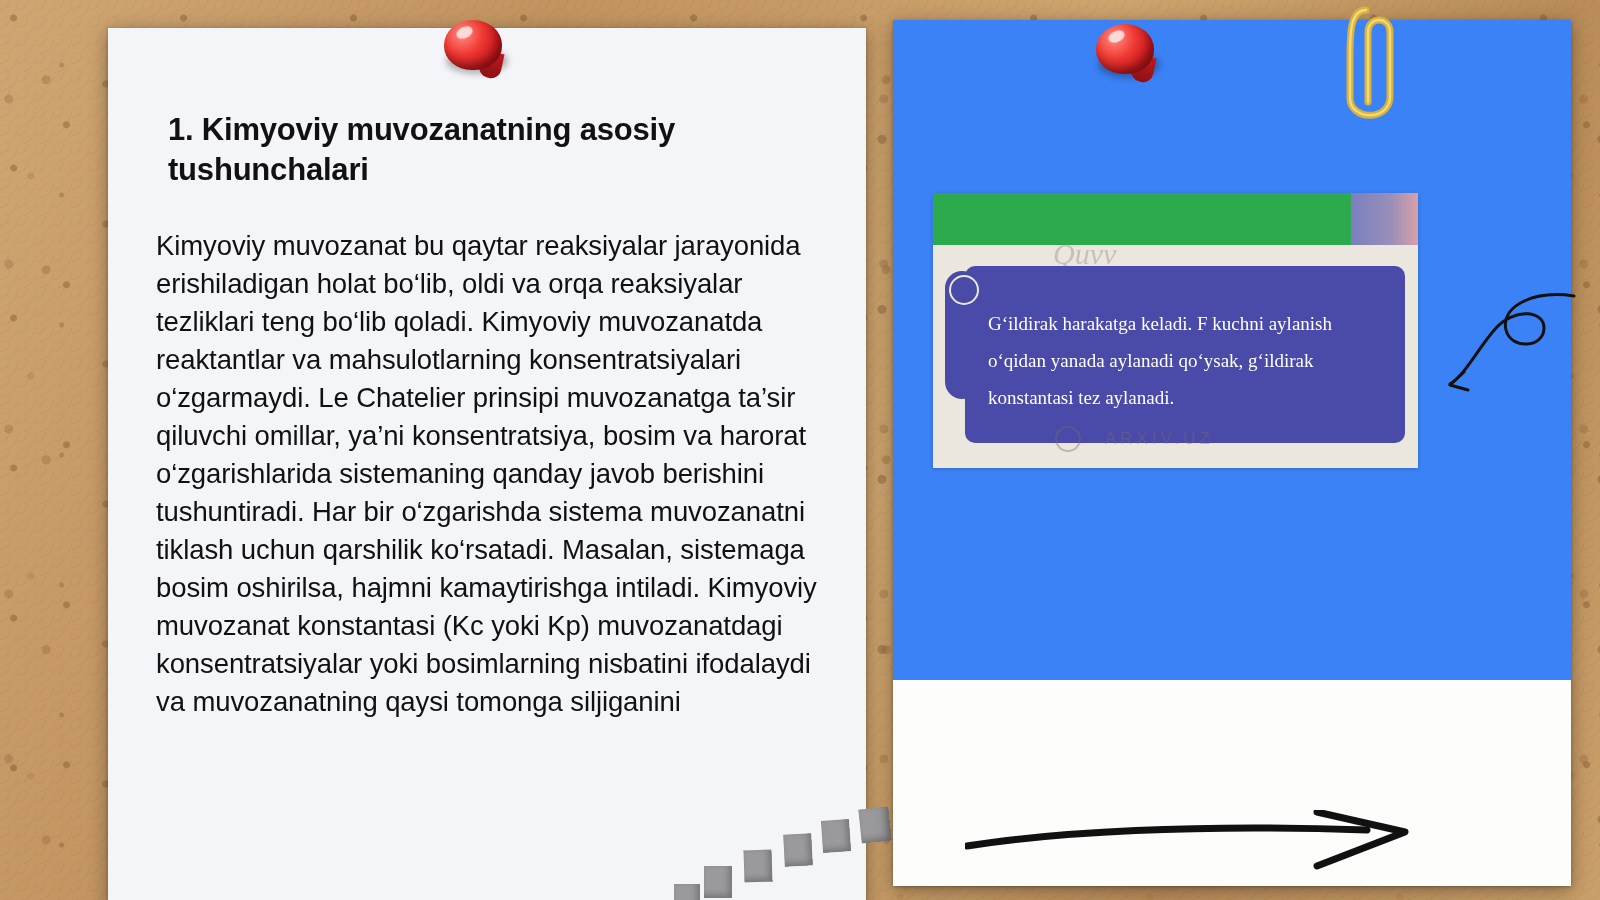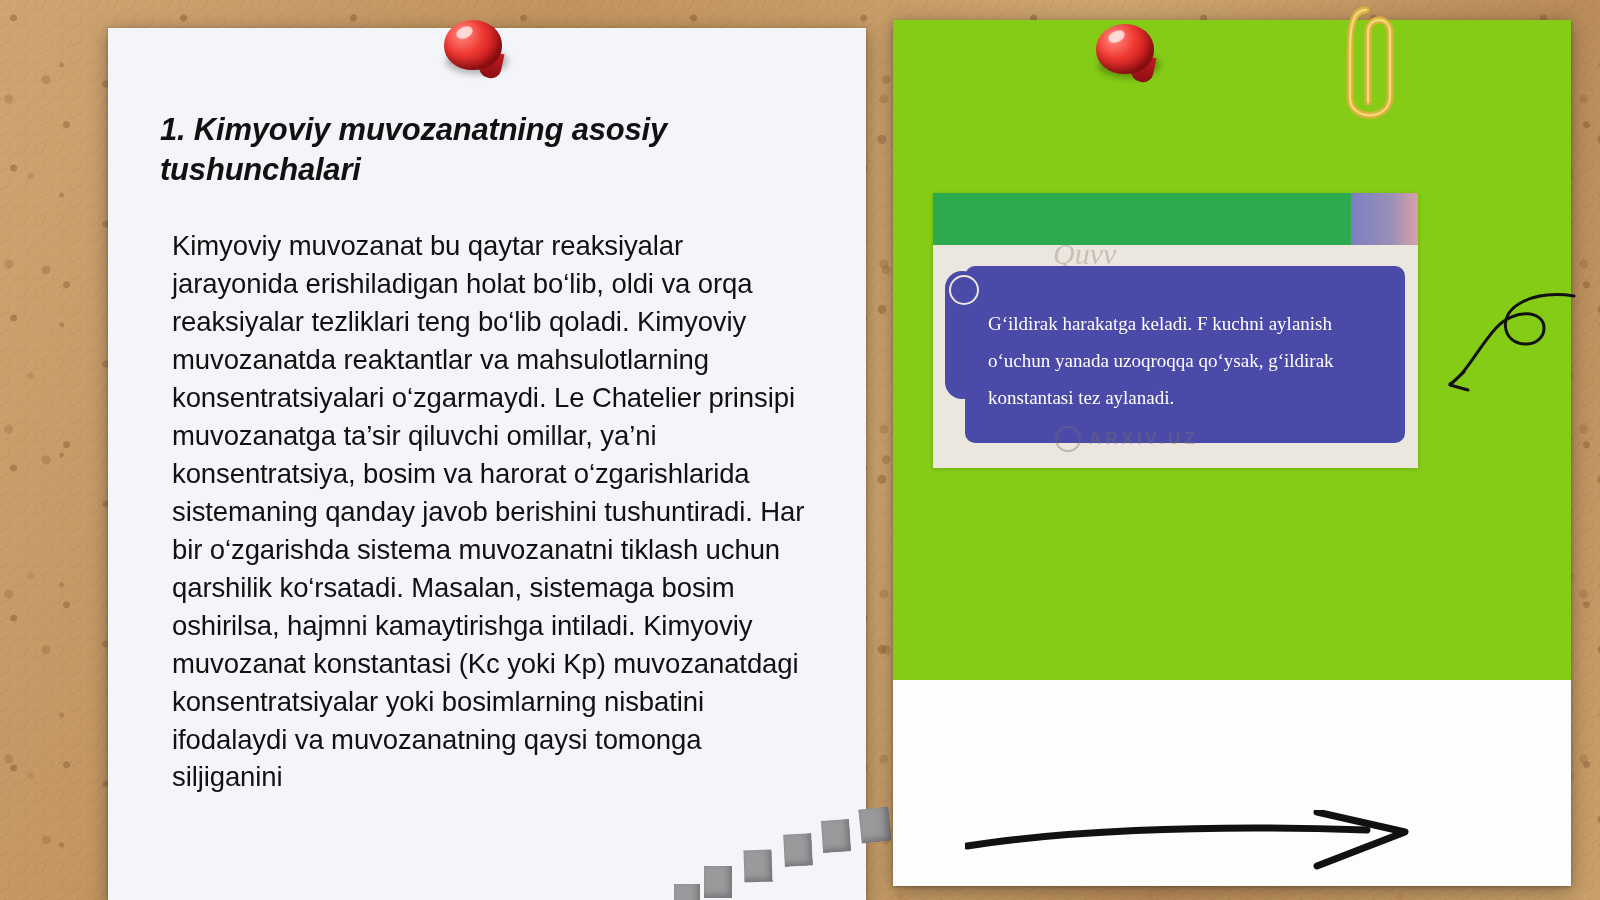--- a/index.html
+++ b/index.html
@@ -60,21 +60,21 @@
     top: 28px;
     width: 758px;
     height: 880px;
     background: #f4f5f9;
   }
   .sheet-right {
     left: 893px;
     top: 20px;
     width: 678px;
     height: 866px;
-    background: #84cc16;
+    background: #3b82f6;
   }
   .sheet-right .white-band {
     position: absolute;
     left: 0;
     right: 0;
     top: 660px;
     bottom: 0;
     background: #fdfdfb;
   }
 
@@ -82,29 +82,28 @@
   .left-body {
     position: absolute;
     left: 48px;
     top: 82px;
     width: 668px;
     color: #111;
   }
   .doc-title {
     font-size: 31px;
     font-weight: bold;
-    font-style: italic;
     line-height: 1.28;
-    margin: 0 0 38px 4px;
+    margin: 0 0 38px 12px;
     letter-spacing: -0.2px;
   }
   .doc-para {
     font-size: 27.5px;
     line-height: 1.38;
-    margin: 16px;
+    margin: 0;
     letter-spacing: -0.1px;
   }
 
   
   .pin {
     position: absolute;
     width: 74px;
     height: 66px;
     pointer-events: none;
   }
@@ -243,25 +242,25 @@
     border: 2px solid #ece7de;
     border-radius: 50%;
     background: #4a4aa8;
   }
   .slide .watermark {
     position: absolute;
     left: 122px;
     bottom: 16px;
     display: flex;
     align-items: center;
-    gap: 8px;
+    gap: 24px;
     color: rgba(120,112,104,0.40);
     font-size: 17px;
     letter-spacing: 4px;
-    font-weight: bold;
+    font-weight: normal;
   }
   .slide .watermark .ring {
     width: 22px;
     height: 22px;
     border: 2px solid rgba(120,112,104,0.40);
     border-radius: 50%;
   }
 
   
   .arrow {
@@ -312,21 +311,21 @@
 
   <div class="slide">
     <div class="green-bar"></div>
     <div class="corner-box"></div>
     <div class="ghost-title">Quvv</div>
     <div class="tab-left"></div>
     <div class="blue-panel"></div>
     <div class="tab-notch"></div>
     <div class="blue-text">
       <div>G‘ildirak harakatga keladi. F kuchni aylanish</div>
-      <div>o‘uchun yanada uzoqroqqa qo‘ysak, g‘ildirak</div>
+      <div>o‘qidan yanada aylanadi qo‘ysak, g‘ildirak</div>
       <div>konstantasi tez aylanadi.</div>
     </div>
     <div class="watermark">
       <span class="ring"></span>
       <span>ARXIV.UZ</span>
     </div>
   </div>
 
   <svg class="arrow" viewBox="0 0 455 60">
     <path d="M2 36 C 90 22, 230 14, 402 20" stroke="#111" stroke-width="7" fill="none" stroke-linecap="round"></path>

